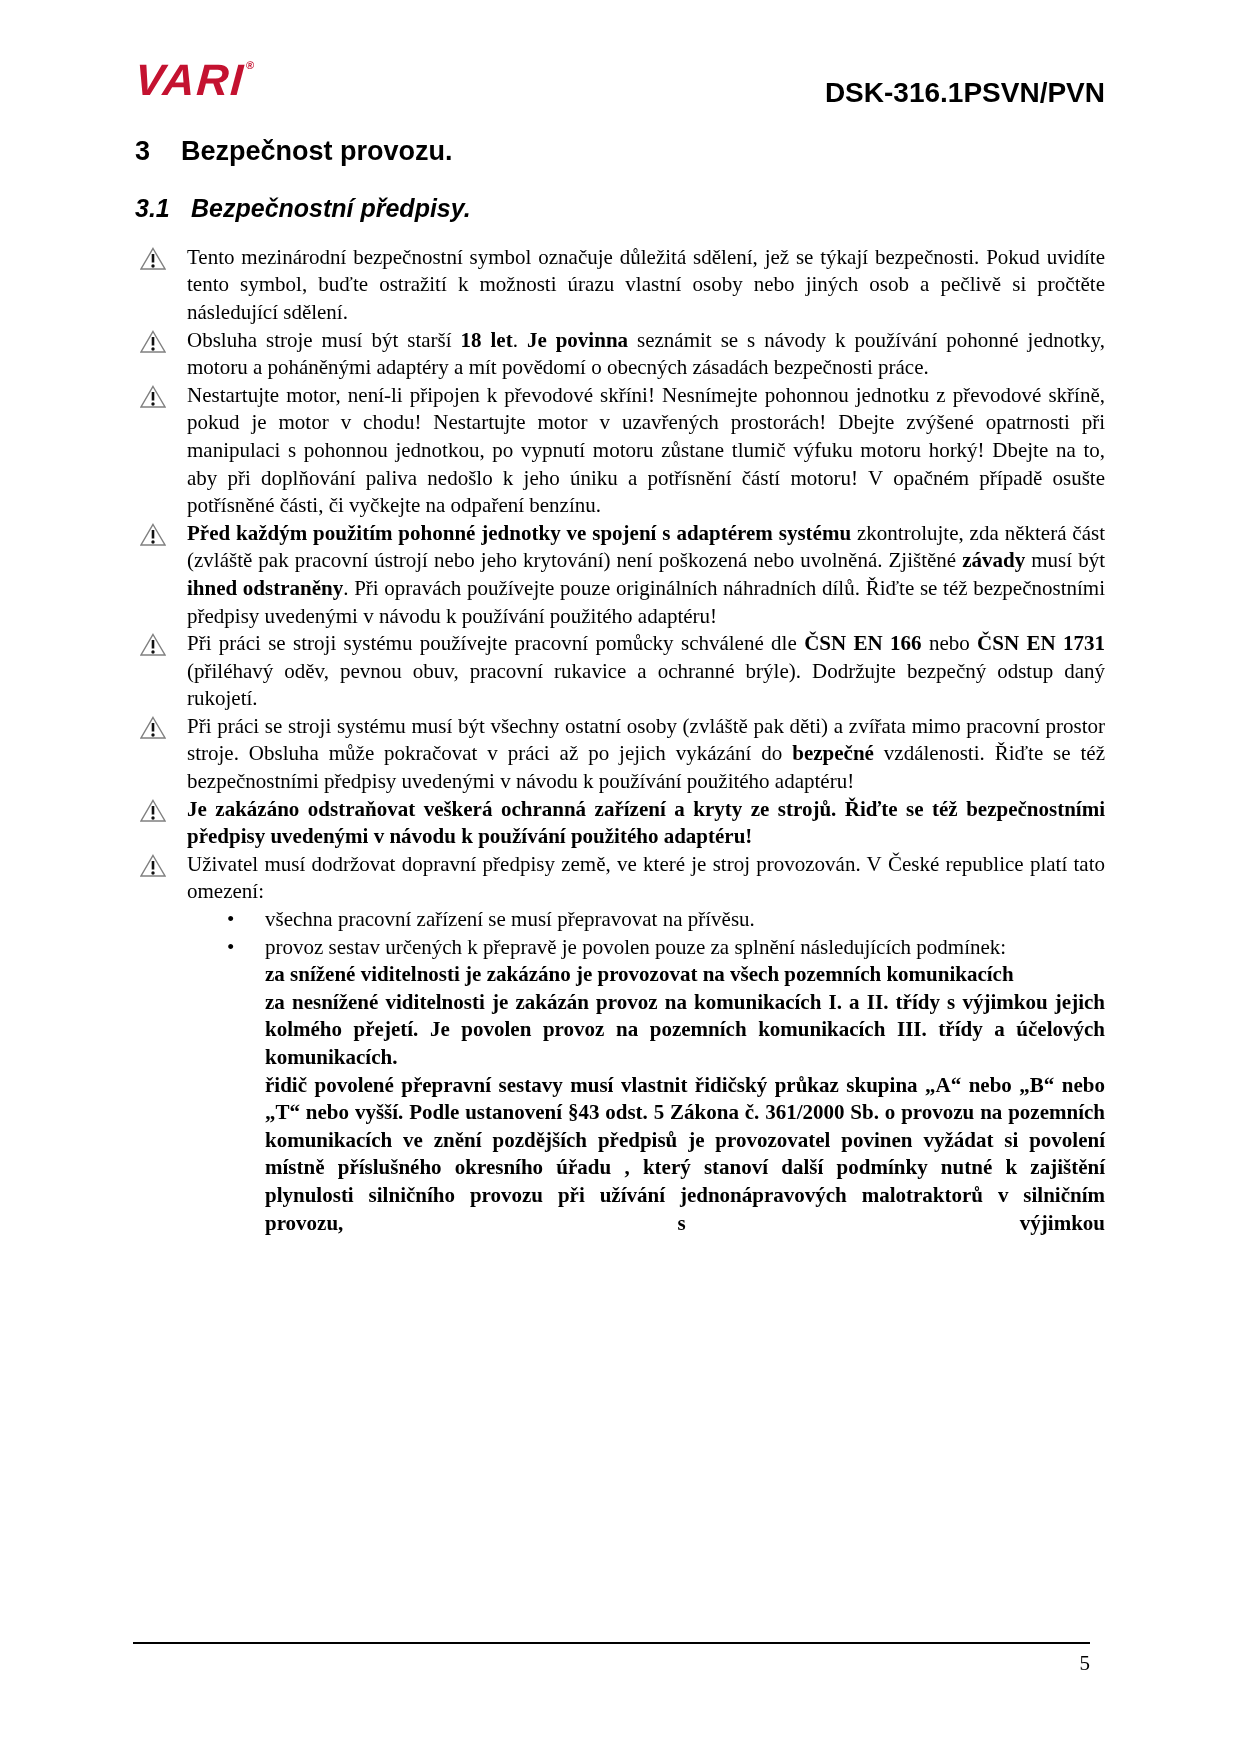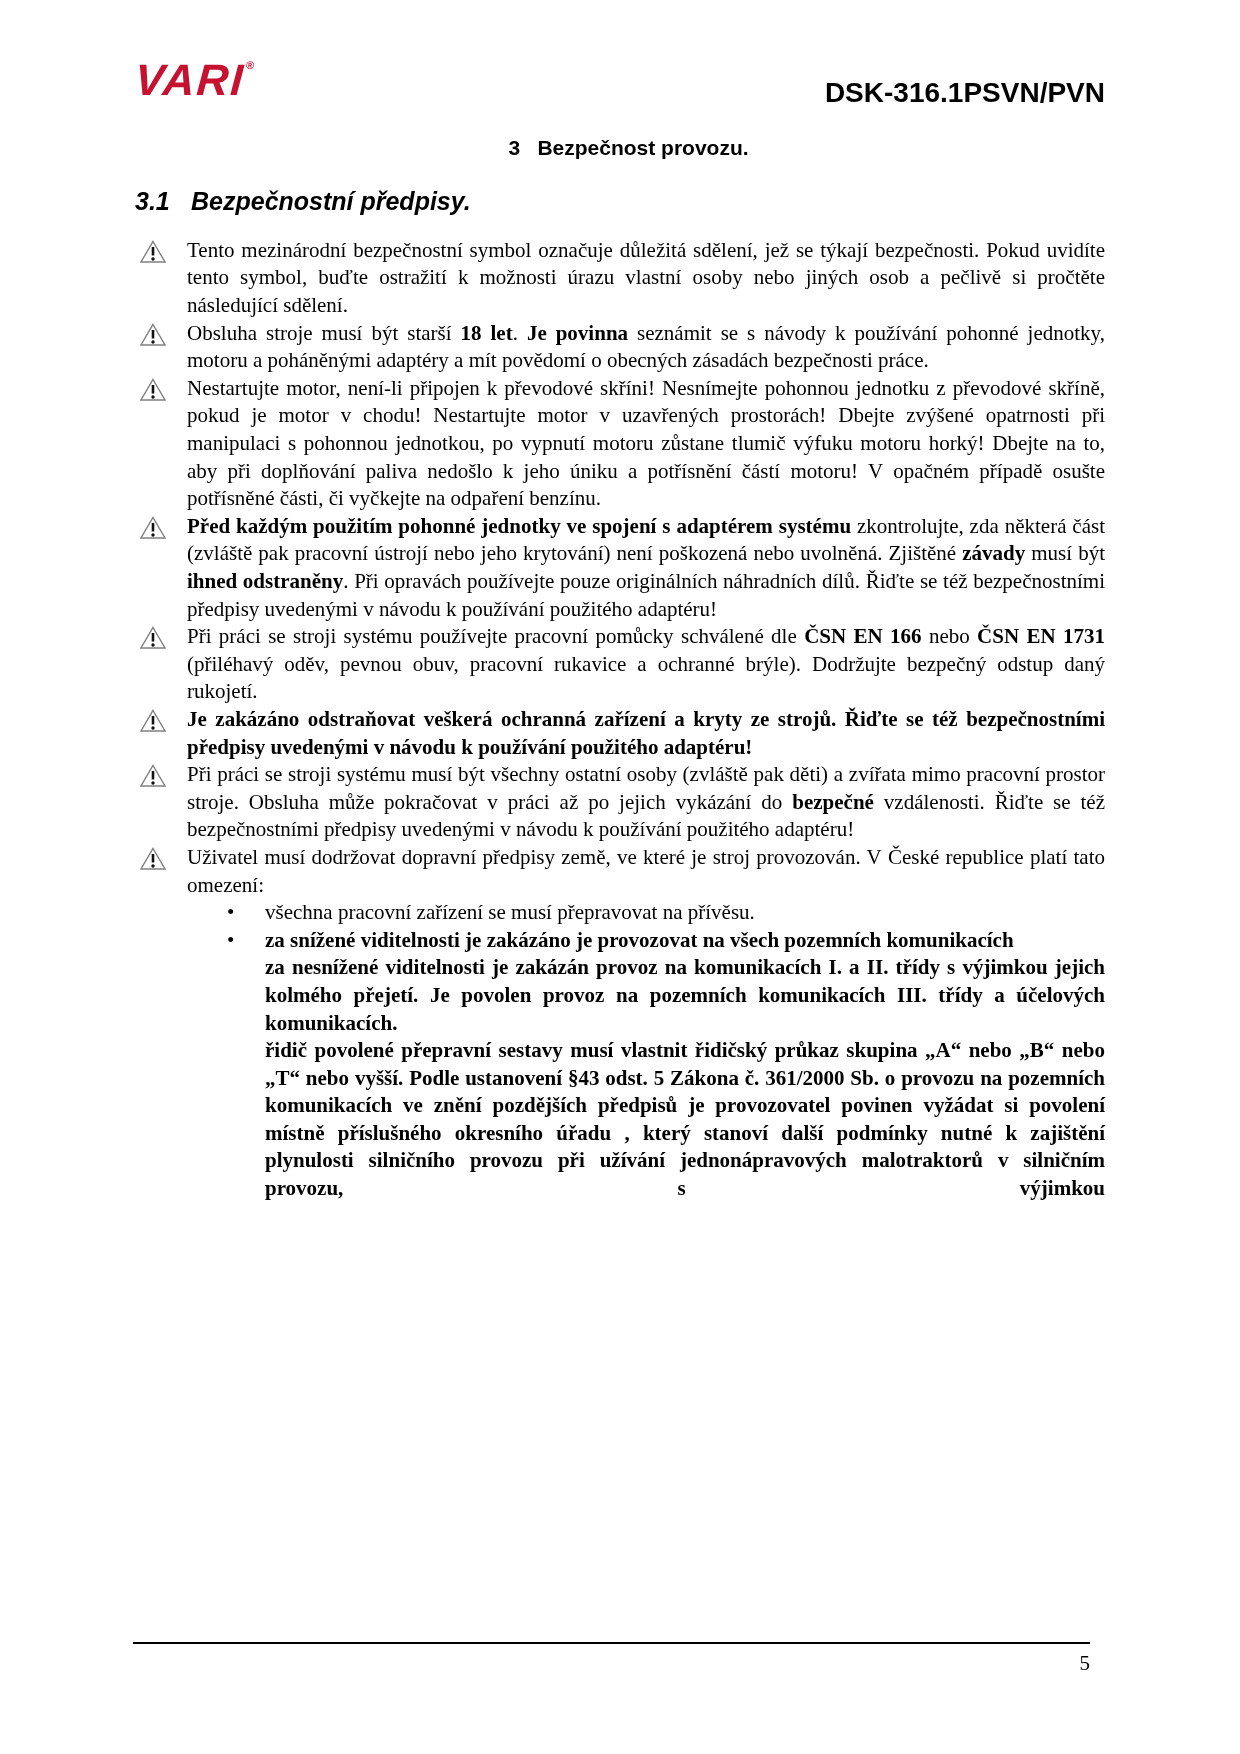--- a/index.html
+++ b/index.html
@@ -40,22 +40,22 @@
     font-family: "Liberation Sans", sans-serif;
     font-weight: bold;
     font-size: 28px;
     line-height: 1.1;
     margin-top: 20px;
   }
   
   .main { position: absolute; top: 136px; left: 135px; right: 135px; }
   h1.sec {
     font-family: "Liberation Sans", sans-serif;
-    font-size: 21px; font-weight: bold;
-    margin: 0; line-height: 1.15; text-align: center;
+    font-size: 27px; font-weight: bold;
+    margin: 0; line-height: 1.15;
   }
   h1.sec .num { display: inline-block; width: 46px; }
   h2.subsec {
     font-family: "Liberation Sans", sans-serif;
     font-size: 25px; font-weight: bold; font-style: italic;
     margin: 27px 0 0 0; line-height: 1.15;
   }
   h2.subsec .num { display: inline-block; width: 56px; }
   .paras { margin-top: 21px; font-size: 21px; line-height: 27.6px; }
   .para { text-align: justify; }
@@ -114,33 +114,33 @@
           </svg><b>Před každým použitím pohonné jednotky ve spojení s&nbsp;adaptérem systému</b><span> zkontrolujte, zda některá část (zvláště pak pracovní ústrojí nebo jeho krytování) není poškozená nebo uvolněná. Zjištěné </span><b>závady</b><span> musí být </span><b>ihned odstraněny</b><span>. Při opravách používejte pouze originálních náhradních dílů. Řiďte se též bezpečnostními předpisy uvedenými v návodu k používání použitého adaptéru!</span></div>
         <div class="para warning"><svg class="warn-icon" width="26" height="24" viewBox="0 0 26 24">
             <path d="M13 1.5 L25 22 H1 Z" fill="none" stroke="#808080" stroke-width="1.4" stroke-linejoin="miter"></path>
             <path d="M13 7 L13 15.5" stroke="#111" stroke-width="2.6"></path>
             <circle cx="13" cy="19" r="1.7" fill="#111"></circle>
           </svg><span>Při práci se stroji systému používejte pracovní pomůcky schválené dle </span><b>ČSN EN 166</b><span> nebo </span><b>ČSN EN 1731</b><span> (přiléhavý oděv, pevnou obuv, pracovní rukavice a ochranné brýle). Dodržujte bezpečný odstup daný rukojetí.</span></div>
         <div class="para warning"><svg class="warn-icon" width="26" height="24" viewBox="0 0 26 24">
             <path d="M13 1.5 L25 22 H1 Z" fill="none" stroke="#808080" stroke-width="1.4" stroke-linejoin="miter"></path>
             <path d="M13 7 L13 15.5" stroke="#111" stroke-width="2.6"></path>
             <circle cx="13" cy="19" r="1.7" fill="#111"></circle>
-          </svg><b>Je zakázáno odstraňovat veškerá ochranná zařízení a kryty ze strojů. Řiďte se též bezpečnostními předpisy uvedenými v návodu k používání použitého adaptéru!</b></div>
+          </svg><span>Při práci se stroji systému musí být všechny ostatní osoby (zvláště pak děti) a zvířata mimo pracovní prostor stroje. Obsluha může pokračovat v práci až po jejich vykázání do </span><b>bezpečné</b><span> vzdálenosti. Řiďte se též bezpečnostními předpisy uvedenými v&nbsp;návodu k&nbsp;používání použitého adaptéru!</span></div>
         <div class="para warning"><svg class="warn-icon" width="26" height="24" viewBox="0 0 26 24">
             <path d="M13 1.5 L25 22 H1 Z" fill="none" stroke="#808080" stroke-width="1.4" stroke-linejoin="miter"></path>
             <path d="M13 7 L13 15.5" stroke="#111" stroke-width="2.6"></path>
             <circle cx="13" cy="19" r="1.7" fill="#111"></circle>
-          </svg><span>Při práci se stroji systému musí být všechny ostatní osoby (zvláště pak děti) a zvířata mimo pracovní prostor stroje. Obsluha může pokračovat v práci až po jejich vykázání do </span><b>bezpečné</b><span> vzdálenosti. Řiďte se též bezpečnostními předpisy uvedenými v&nbsp;návodu k&nbsp;používání použitého adaptéru!</span></div>
+          </svg><b>Je zakázáno odstraňovat veškerá ochranná zařízení a kryty ze strojů. Řiďte se též bezpečnostními předpisy uvedenými v návodu k používání použitého adaptéru!</b></div>
         <div class="para warning"><svg class="warn-icon" width="26" height="24" viewBox="0 0 26 24">
             <path d="M13 1.5 L25 22 H1 Z" fill="none" stroke="#808080" stroke-width="1.4" stroke-linejoin="miter"></path>
             <path d="M13 7 L13 15.5" stroke="#111" stroke-width="2.6"></path>
             <circle cx="13" cy="19" r="1.7" fill="#111"></circle>
           </svg><span>Uživatel musí dodržovat dopravní předpisy země, ve které je stroj provozován. V&nbsp;České republice platí tato omezení:</span></div>
         <div class="para bullet"><span class="dot">•</span><span>všechna pracovní zařízení se musí přepravovat na přívěsu.</span></div>
-        <div class="para bullet"><span class="dot">•</span></div>
+        <div class="para bullet"><span class="dot">•</span><span>provoz sestav určených k přepravě je povolen pouze za splnění následujících podmínek:</span></div>
         <div class="para condition"><b>za snížené viditelnosti je zakázáno je provozovat na všech pozemních komunikacích</b></div>
         <div class="para condition"><b>za nesnížené viditelnosti je zakázán provoz na komunikacích I. a II. třídy s&nbsp;výjimkou jejich kolmého přejetí. Je povolen provoz na pozemních komunikacích III. třídy a účelových komunikacích.</b></div>
         <div class="para condition justify-last"><b>řidič povolené přepravní sestavy musí vlastnit řidičský průkaz skupina „A“ nebo „B“ nebo „T“ nebo vyšší. Podle ustanovení §43 odst. 5 Zákona č. 361/2000 Sb. o provozu na pozemních komunikacích ve znění pozdějších předpisů je provozovatel povinen vyžádat si povolení místně příslušného okresního úřadu , který stanoví další podmínky nutné k zajištění plynulosti silničního provozu při užívání jednonápravových malotraktorů v&nbsp;silničním provozu, s&nbsp;výjimkou</b></div>
       </div>
   </div>
 
   <div class="footer">
     <span>5</span>
   </div>
 

